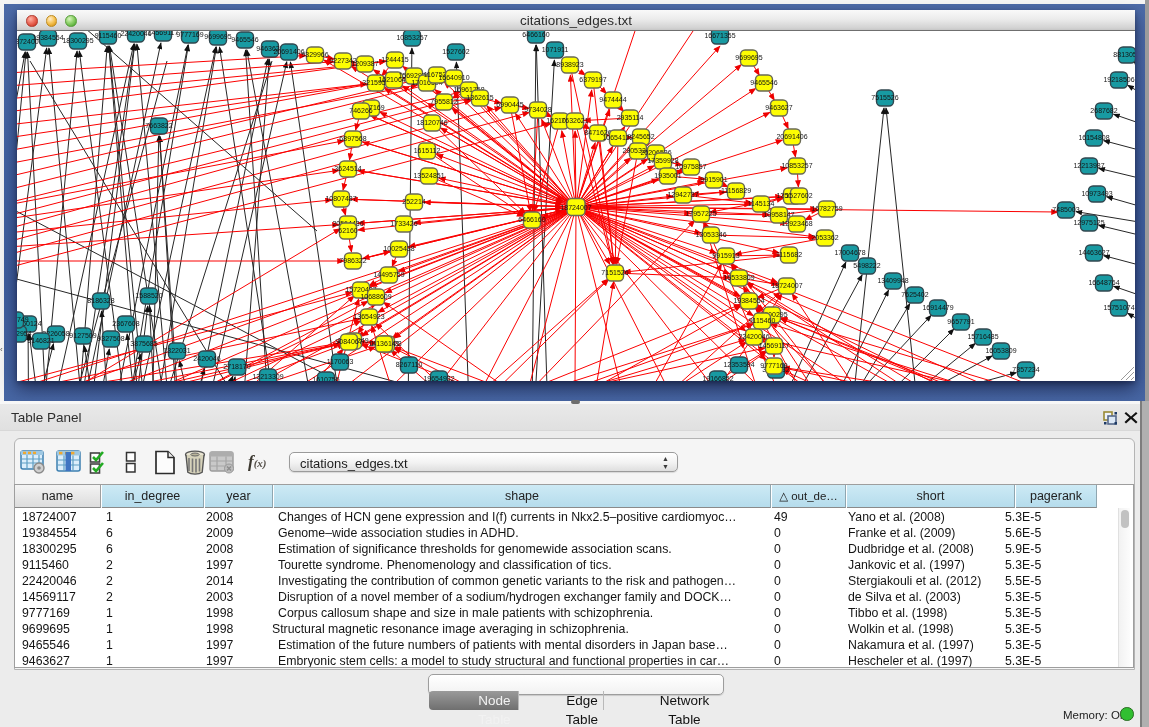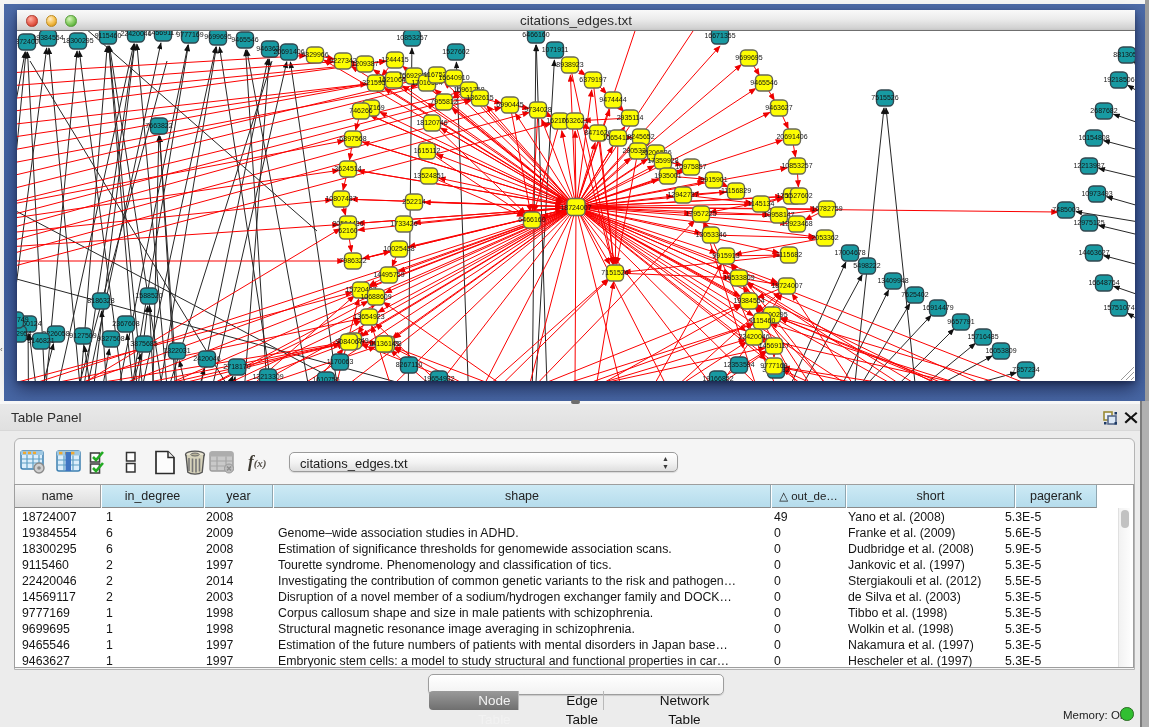--- a/index.html
+++ b/index.html
@@ -776,20 +776,21 @@
       <div class="hcell" style="left:87px;width:102px">in_degree</div>
       <div class="hcell" style="left:190px;width:68px">year</div>
       <div class="hcell" style="left:259px;width:497px">shape</div>
       <div class="hcell" style="left:757px;width:74px;font-size:11.5px">△ out_de…</div>
       <div class="hcell" style="left:832px;width:168px">short</div>
       <div class="hcell" style="left:1001px;width:81px">pagerank</div>
       <div class="trow" style="top:24px">
           <span style="left:7px">18724007</span>
           <span style="left:91px">1</span>
           <span style="left:191px">2008</span>
+          <span style="left:263px">Changes of HCN gene expression and I(f) currents in Nkx2.5–positive cardiomyoc…</span>
           <span style="left:759px">49</span>
           <span style="left:833px">Yano et al. (2008)</span>
           <span style="left:990px">5.3E-5</span>
         </div>
 <div class="trow" style="top:40px">
           <span style="left:7px">19384554</span>
           <span style="left:91px">6</span>
           <span style="left:191px">2009</span>
           <span style="left:263px">Genome–wide association studies in ADHD.</span>
           <span style="left:759px">0</span>
@@ -838,21 +839,21 @@
           <span style="left:191px">1998</span>
           <span style="left:263px">Corpus callosum shape and size in male patients with schizophrenia.</span>
           <span style="left:759px">0</span>
           <span style="left:833px">Tibbo et al. (1998)</span>
           <span style="left:990px">5.3E-5</span>
         </div>
 <div class="trow" style="top:136px">
           <span style="left:7px">9699695</span>
           <span style="left:91px">1</span>
           <span style="left:191px">1998</span>
-          <span style="left:263px">Structural magnetic resonance image averaging in schizophrenia.</span>
+          <span style="left:257px">Structural magnetic resonance image averaging in schizophrenia.</span>
           <span style="left:759px">0</span>
           <span style="left:833px">Wolkin et al. (1998)</span>
           <span style="left:990px">5.3E-5</span>
         </div>
 <div class="trow" style="top:152px">
           <span style="left:7px">9465546</span>
           <span style="left:91px">1</span>
           <span style="left:191px">1997</span>
           <span style="left:263px">Estimation of the future numbers of patients with mental disorders in Japan base…</span>
           <span style="left:759px">0</span>

